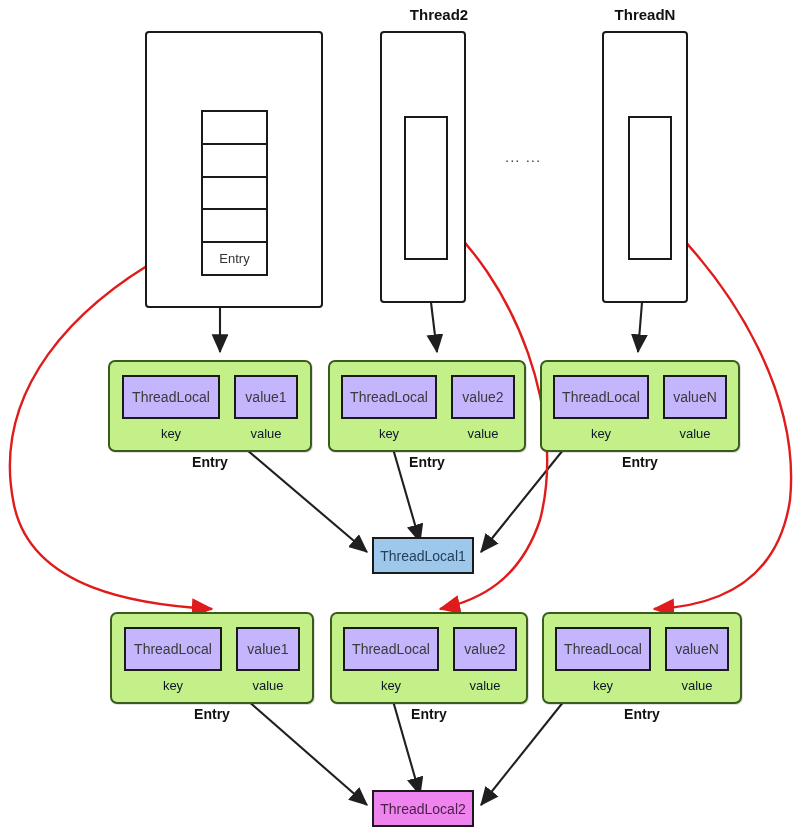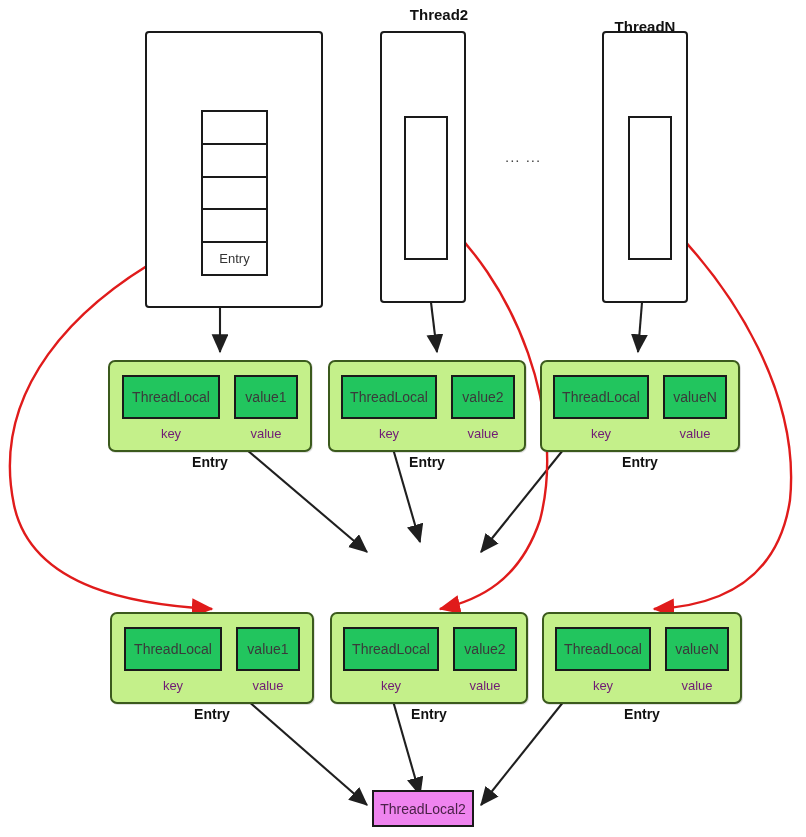--- a/index.html
+++ b/index.html
@@ -78,33 +78,33 @@
 
   
   .entry-card{
     background:#c4f08a;
     border:2px solid #3b5a1d;
     border-radius:7px;
     box-shadow:1px 1px 0 rgba(0,0,0,.12);
   }
   .entry-slot{
     position:absolute;
-    background:#22c55e;
+    background:#c4b5fd;
     border:2px solid #1a1a1a;
     display:flex;
     align-items:center;
     justify-content:center;
     font-size:14px;
     color:#3a3a3a;
     white-space:nowrap;
   }
   .slot-caption{
     position:absolute;
     font-size:13px;
-    color:#701a75;
+    color:#0f172a;
     text-align:center;
     white-space:nowrap;
   }
   .entry-caption{
     position:absolute;
     font-weight:bold;
     font-size:14px;
     color:#111111;
     text-align:center;
     white-space:nowrap;
@@ -166,21 +166,21 @@
     <div class="map-cell"></div>
     <div class="map-cell">Entry</div>
   </div>
 
   <div class="thread-title node" style="left:396px;top:6px;width:86px;">Thread2</div>
   <div class="thread-box node" style="left:380px;top:31px;width:86px;height:272px;"></div>
   <div class="plain-slot node" style="left:404px;top:116px;width:44px;height:144px;"></div>
 
   <div class="ellipsis node" style="left:505px;top:148px;">... ...</div>
 
-  <div class="thread-title node" style="left:602px;top:18px;width:86px;">ThreadN</div>
+  <div class="thread-title node" style="left:602px;top:6px;width:86px;">ThreadN</div>
   <div class="thread-box node" style="left:602px;top:31px;width:86px;height:272px;"></div>
   <div class="plain-slot node" style="left:628px;top:116px;width:44px;height:144px;"></div>
 
   <div class="entry-card node" style="left:108px;top:360px;width:204px;height:92px;"></div>
   <div class="entry-slot node" style="left:122px;top:375px;width:98px;height:44px;">ThreadLocal</div>
   <div class="entry-slot node" style="left:234px;top:375px;width:64px;height:44px;">value1</div>
   <div class="slot-caption node" style="left:122px;top:426px;width:98px;">key</div>
   <div class="slot-caption node" style="left:234px;top:426px;width:64px;">value</div>
   <div class="entry-caption node" style="left:108px;top:454px;width:204px;">Entry</div>
 
@@ -191,20 +191,21 @@
   <div class="slot-caption node" style="left:451px;top:426px;width:64px;">value</div>
   <div class="entry-caption node" style="left:328px;top:454px;width:198px;">Entry</div>
 
   <div class="entry-card node" style="left:540px;top:360px;width:200px;height:92px;"></div>
   <div class="entry-slot node" style="left:553px;top:375px;width:96px;height:44px;">ThreadLocal</div>
   <div class="entry-slot node" style="left:663px;top:375px;width:64px;height:44px;">valueN</div>
   <div class="slot-caption node" style="left:553px;top:426px;width:96px;">key</div>
   <div class="slot-caption node" style="left:663px;top:426px;width:64px;">value</div>
   <div class="entry-caption node" style="left:540px;top:454px;width:200px;">Entry</div>
 
+  <div class="tl-box tl-blue node" style="left:372px;top:537px;width:102px;height:37px;">ThreadLocal1</div>
 
   <div class="entry-card node" style="left:110px;top:612px;width:204px;height:92px;"></div>
   <div class="entry-slot node" style="left:124px;top:627px;width:98px;height:44px;">ThreadLocal</div>
   <div class="entry-slot node" style="left:236px;top:627px;width:64px;height:44px;">value1</div>
   <div class="slot-caption node" style="left:124px;top:678px;width:98px;">key</div>
   <div class="slot-caption node" style="left:236px;top:678px;width:64px;">value</div>
   <div class="entry-caption node" style="left:110px;top:706px;width:204px;">Entry</div>
 
   <div class="entry-card node" style="left:330px;top:612px;width:198px;height:92px;"></div>
   <div class="entry-slot node" style="left:343px;top:627px;width:96px;height:44px;">ThreadLocal</div>

